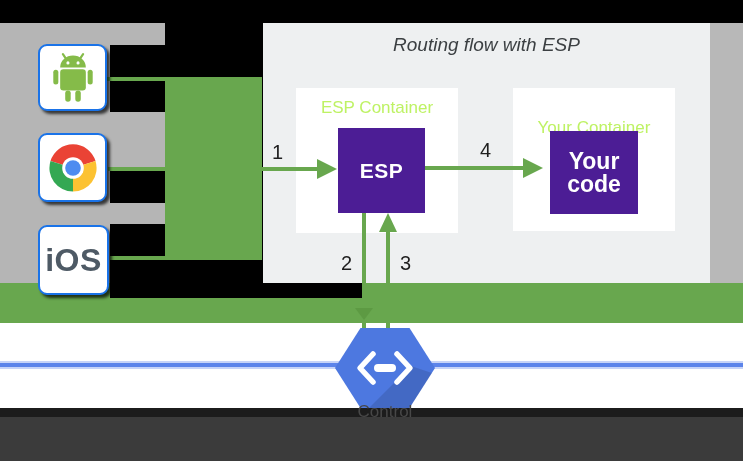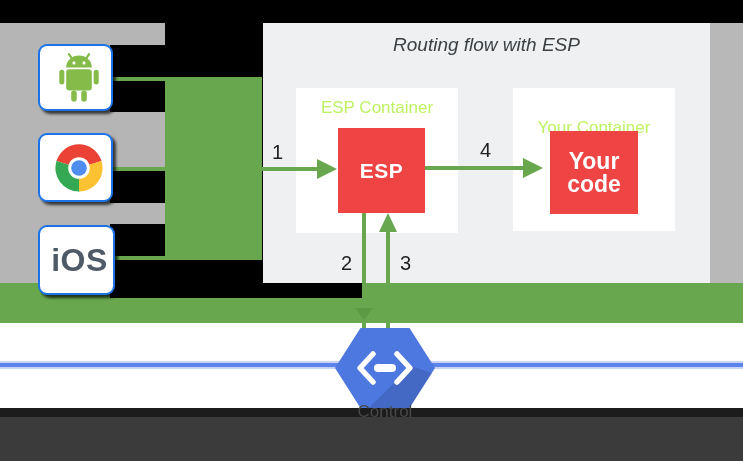--- a/index.html
+++ b/index.html
@@ -9,39 +9,39 @@
   
   .band-black{background:#000;}
   .backdrop{background:#b5b5b5;}
   .panel{background:#eef0f1;}
   .graycol{background:#b8b8b8;}
   .greenband{background:#68a74e;}
   .whitestrip{background:#ffffff;}
   .cutout{background:#000;}
   
   .client{background:#fff;border:2.5px solid #1a73e8;border-radius:9px;
-          box-shadow:3px 3px 3px rgba(0,0,0,0.7);display:flex;align-items:center;justify-content:center;padding-left:6px;}
+          box-shadow:3px 3px 3px rgba(0,0,0,0.7);display:flex;align-items:center;justify-content:center;}
   .ios-label{font-size:32px;font-weight:bold;color:#4e5a65;letter-spacing:0.5px;}
   .api-calls{font-size:15px;line-height:19px;font-weight:bold;font-style:italic;color:#6e6e6e;
              text-align:center;overflow:hidden;}
   
   .gbar{background:#68a74e;}
   .gline{background:#68a74e;}
   .shaft{background:#68a74e;}
   .ah-right{width:0;height:0;border-top:10px solid transparent;border-bottom:10px solid transparent;
             border-left:20px solid #68a74e;}
   .ah-up{width:0;height:0;border-left:9px solid transparent;border-right:9px solid transparent;
          border-bottom:19px solid #68a74e;}
   .ah-down{width:0;height:0;border-left:9px solid transparent;border-right:9px solid transparent;
            border-top:12px solid #5d9a43;}
   
   .panel-title{font-size:19px;color:#3c4043;text-align:center;font-style:italic;}
   .container-box{background:#fff;}
   .container-label{font-size:17px;font-weight:500;color:#bef264;text-align:center;}
-  .bluebox{background:#ef4444;display:flex;align-items:center;justify-content:center;text-align:center;}
+  .bluebox{background:#4c1d95;display:flex;align-items:center;justify-content:center;text-align:center;}
   .bluebox .bb-text{color:#fff;font-weight:bold;}
   .esp-text{font-size:21px;letter-spacing:0.5px;}
   .yourcode-text{font-size:23px;line-height:23px;width:62px;}
   .step-num{font-size:20px;color:#1f1f1f;}
   
   .blueline{background:#5c84ea;box-shadow:0 -2px 0 rgba(130,160,240,0.45),0 2px 0 rgba(130,160,240,0.45);}
   .stripe-dark1{background:#1c1c1c;}
   .stripe-dark2{background:#3b3b3b;}
   .service-label{width:200px;text-align:center;color:#474747;font-size:17px;line-height:22px;font-weight:500;}
 </style>

